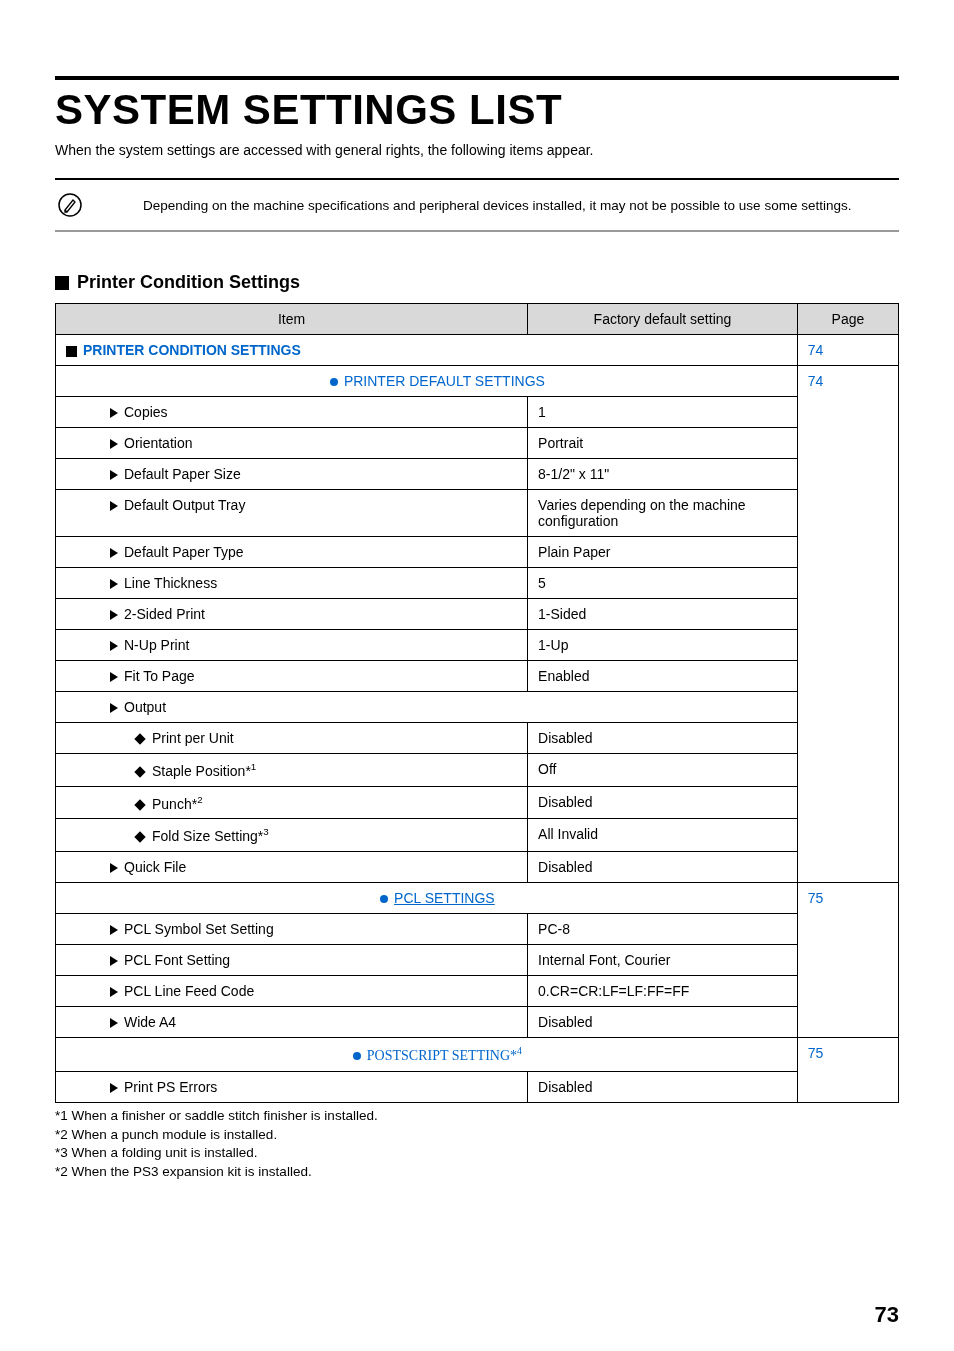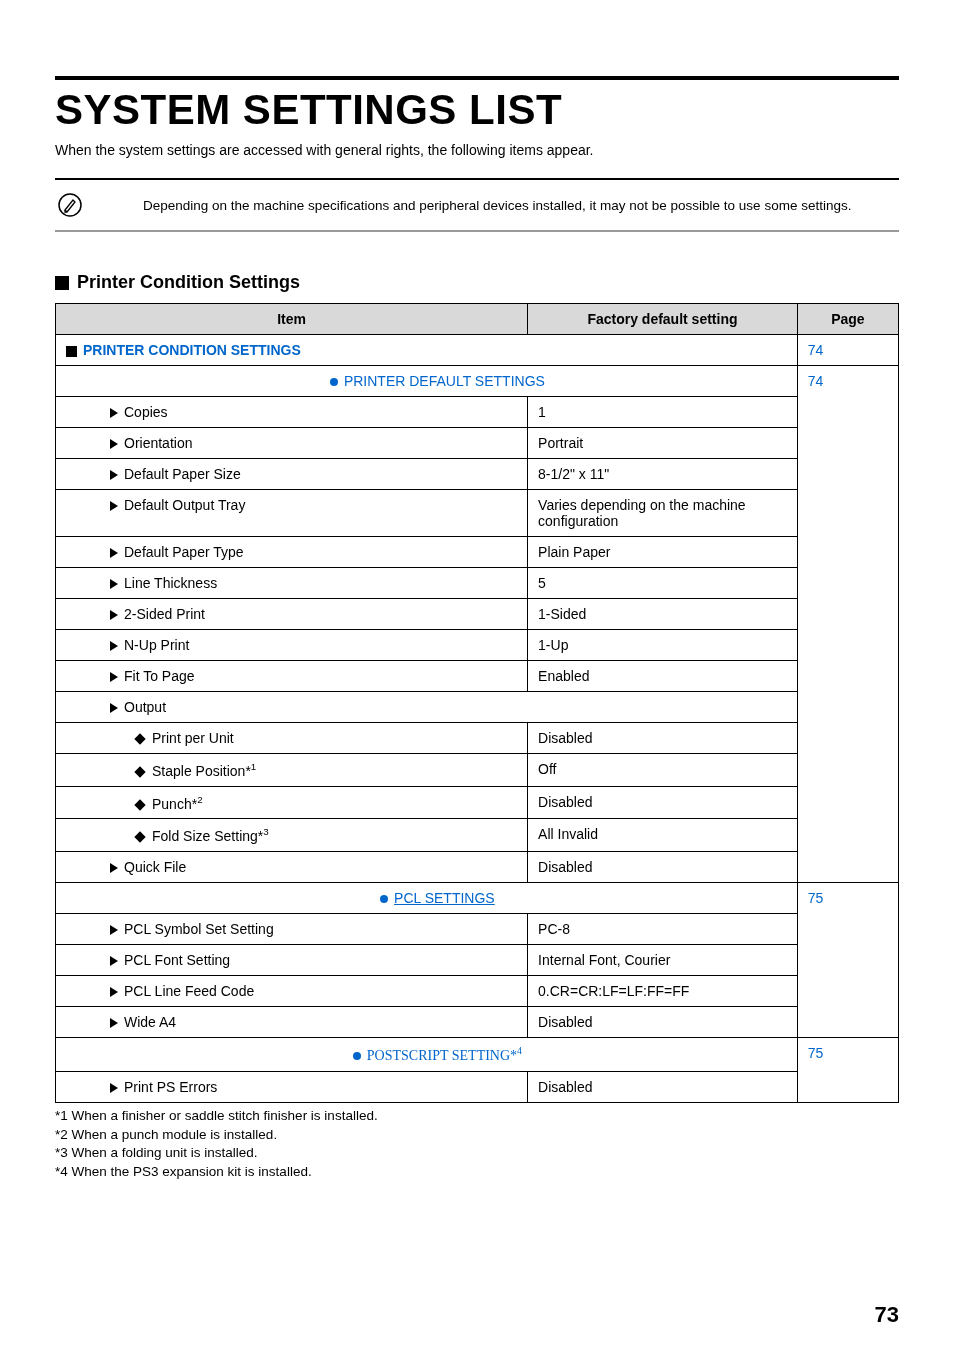--- a/index.html
+++ b/index.html
@@ -70,21 +70,21 @@
   }
   table.settings th, table.settings td {
     border: 1px solid #000;
     padding: 7px 10px;
     vertical-align: top;
     text-align: left;
   }
   table.settings th {
     background: #d9d9d9;
     text-align: center;
-    font-weight: bold;
+    font-weight: normal;
   }
   .col-item { width: 56%; }
   .col-default { width: 32%; }
   .col-page { width: 12%; text-align: center; }
   td.page-cell {
     text-align: center;
     vertical-align: middle;
     color: #0066cc;
   }
   .link-style { color: #0066cc; }
@@ -302,17 +302,17 @@
           </td>
           <td>Disabled</td>
         </tr>
       </tbody>
   </table>
 
   <div class="footnotes" id="footnotes">
       <div>*1 When a finisher or saddle stitch finisher is installed.</div>
       <div>*2 When a punch module is installed.</div>
       <div>*3 When a folding unit is installed.</div>
-      <div>*4 When the PS3 expansion kit is installed.</div>
+      <div>*2 When the PS3 expansion kit is installed.</div>
     </div>
 
   <div class="page-number">73</div>
 </div>
 
 </body></html>

